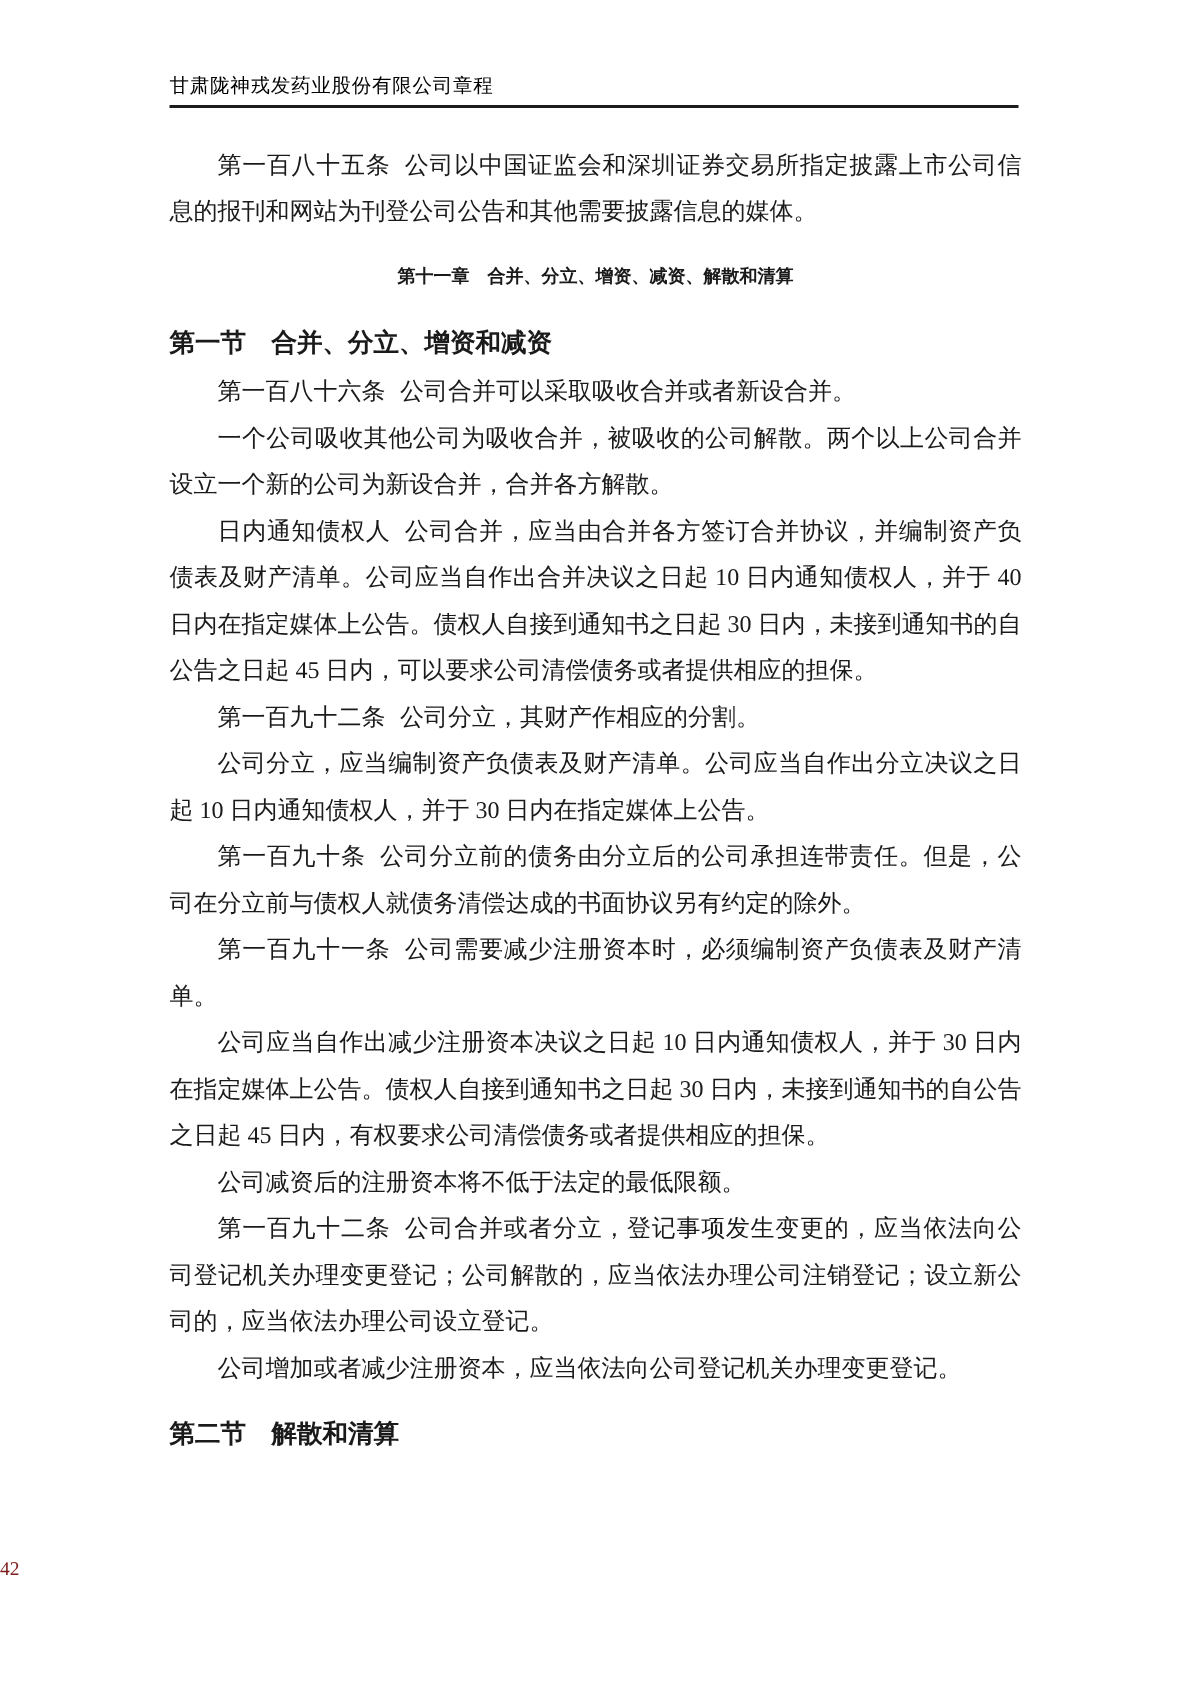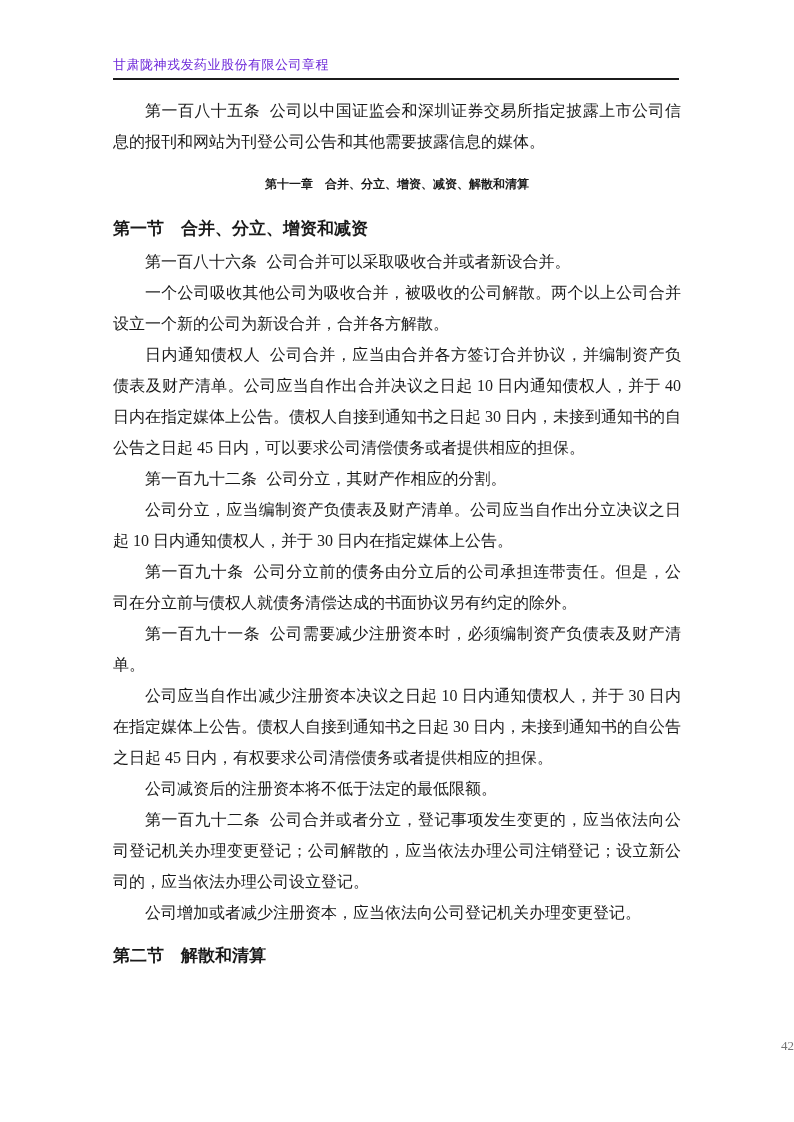--- a/index.html
+++ b/index.html
@@ -7,26 +7,26 @@
     width: 794px;
     height: 1122px;
     background: #ffffff;
     position: relative;
     font-family: "Liberation Serif", "DejaVu Serif", serif;
     color: #1a1a1a;
     overflow: hidden;
   }
   .page-header {
     position: absolute;
-    top: 56px;
+    top: 48px;
     left: 113px;
     width: 566px;
     font-size: 13px;
     letter-spacing: 0.5px;
-    color: #6d28d9;
+    color: #000000;
     border-bottom: 2px solid #1c1c1c;
     padding-bottom: 4px;
     font-family: Liberation Serif, serif;
   }
   .doc-body {
     position: absolute;
     top: 95px;
     left: 113px;
     width: 568px;
     font-size: 16px;
@@ -55,23 +55,23 @@
     text-align: left;
     text-indent: 0;
     line-height: 33px;
     margin: 11px 0 1px 0;
   }
   .page-footer {
     position: absolute;
     top: 1038px;
     left: 0;
     width: 794px;
-    text-align: right;
+    text-align: left;
     font-size: 13px;
-    color: #737373;
+    color: #7f1d1d;
   }
 </style>
 </head>
 <body>
 
 <div class="page-header">
   <span>甘肃陇神戎发药业股份有限公司章程</span>
 </div>
 
 <div class="doc-body">

